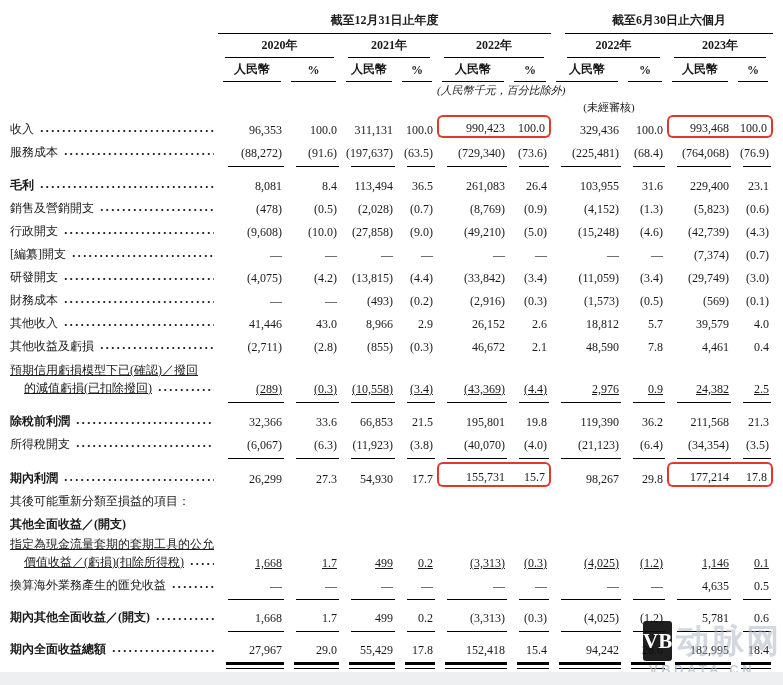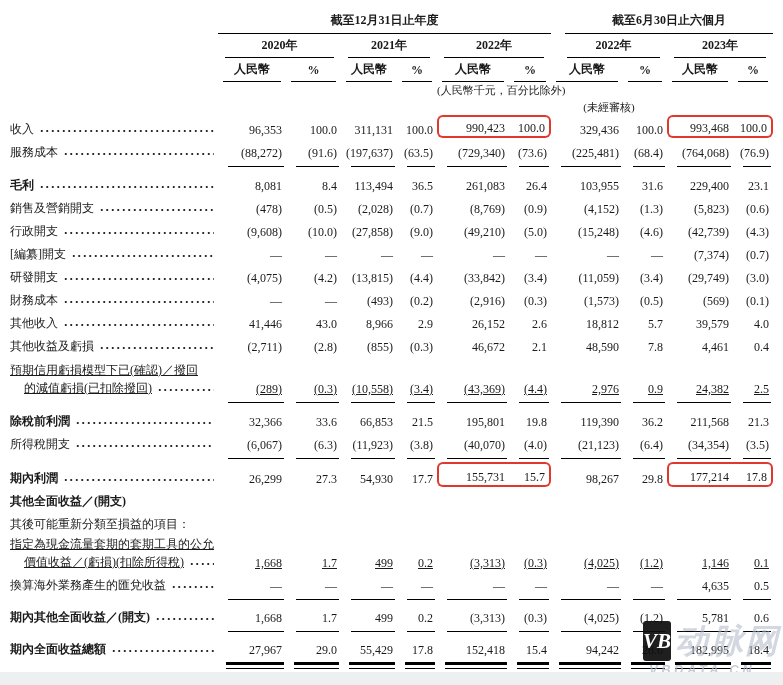--- a/index.html
+++ b/index.html
@@ -30,21 +30,21 @@
   th { font-weight: bold; vertical-align: bottom; overflow: visible; }
   .h-group th { padding-top: 6px; }
   .grp { text-align: center; padding-bottom: 4px; border-bottom: 1px solid #000; white-space: nowrap; font-size: 12px; }
   .grp-gap { margin-left: 14px; }
   .h-year th { height: 24px; }
   .yr { text-align: center; padding-bottom: 3px; border-bottom: 1px solid #000; margin: 0 7px; font-size: 12px; }
   .yr-gap { margin-left: 16px; }
   .h-sub th { height: 24px; }
   .sub { text-align: center; padding-bottom: 3px; border-bottom: 1px solid #000; margin: 0 5px; font-size: 12px; }
   .h-note th, .h-note2 th { font-weight: normal; font-size: 11px; text-align: center; white-space: nowrap; }
-  .h-note th.note { height: 16px; }
+  .h-note th.note { height: 16px; font-style: italic; }
   .h-note2 th.note { height: 17px; }
 
   td { vertical-align: bottom; height: 23px; overflow: visible; }
   td.lbl { padding-right: 2px; }
   td.num { text-align: right; padding-right: 4px; white-space: nowrap; font-size: 12px; }
   tr.spacer td { padding-top: 6px; margin-left: 42px; }
   tr.two td { height: 38px; text-decoration: underline; }
   .b { font-weight: bold; }
   .lbl-line { display: flex; align-items: baseline; line-height: 18px; white-space: nowrap; }
   .lbl-line.dots::after {
@@ -60,21 +60,21 @@
   .ind { padding-left: 14px; }
 
   tr.rule-row td { height: 9px; vertical-align: middle; }
   .sline { border-top: 1px solid #000; height: 1px; margin: 2px 2px 0 10px; }
   .dline { border-top: 3px solid #000; border-bottom: 1px solid #000; height: 7px; margin: 2px 2px 0 8px; }
   tr.rule-row.dbl td { height: 13px; }
 
   td.hl-l { border: 2px solid var(--hl, #e0382d); border-right: none; border-radius: 6px 0 0 6px; }
   td.hl-r { border: 2px solid var(--hl, #e0382d); border-left: none; border-radius: 0 6px 6px 0; }
 
-  .watermark { position: absolute; left: 643px; top: 621px; width: 122px; pointer-events: none; font-style: italic; }
+  .watermark { position: absolute; left: 643px; top: 621px; width: 122px; pointer-events: none; }
   .wm-row { display: flex; align-items: center; }
   .wm-logo {
     width: 38px; height: 40px; background: #0d0d0d; color: #ffffff;
     font-family: "Liberation Serif", serif; font-weight: bold; font-size: 21px;
     display: flex; align-items: center; justify-content: center;
     border-radius: 3px; opacity: 0.92;
   }
   .wm-name {
     font-size: 33px; font-weight: bold; margin-left: 4px; letter-spacing: 2px;
     color: rgba(173,183,198,0.55);
@@ -517,30 +517,30 @@
             <td class="num">17.7</td>
             <td class="num hl-l">155,731</td>
             <td class="num hl-r">15.7</td>
             <td class="num">98,267</td>
             <td class="num">29.8</td>
             <td class="num hl-l">177,214</td>
             <td class="num hl-r">17.8</td>
           </tr>
           <tr>
             <td class="lbl">
+              <div class="lbl-line">
+                <span>其後可能重新分類至損益的項目：</span>
+              </div>
+            </td>
+            <td colspan="10"></td>
+          </tr>
+          <tr>
+            <td class="lbl">
               <div class="lbl-line b">
                 <span>其他全面收益／(開支)</span>
-              </div>
-            </td>
-            <td colspan="10"></td>
-          </tr>
-          <tr>
-            <td class="lbl">
-              <div class="lbl-line">
-                <span>其後可能重新分類至損益的項目：</span>
               </div>
             </td>
             <td colspan="10"></td>
           </tr>
           <tr class="two">
             <td class="lbl">
               <div class="lbl-line">
                 <span>指定為現金流量套期的套期工具的公允</span>
               </div>
               <div class="lbl-line dots ind">

